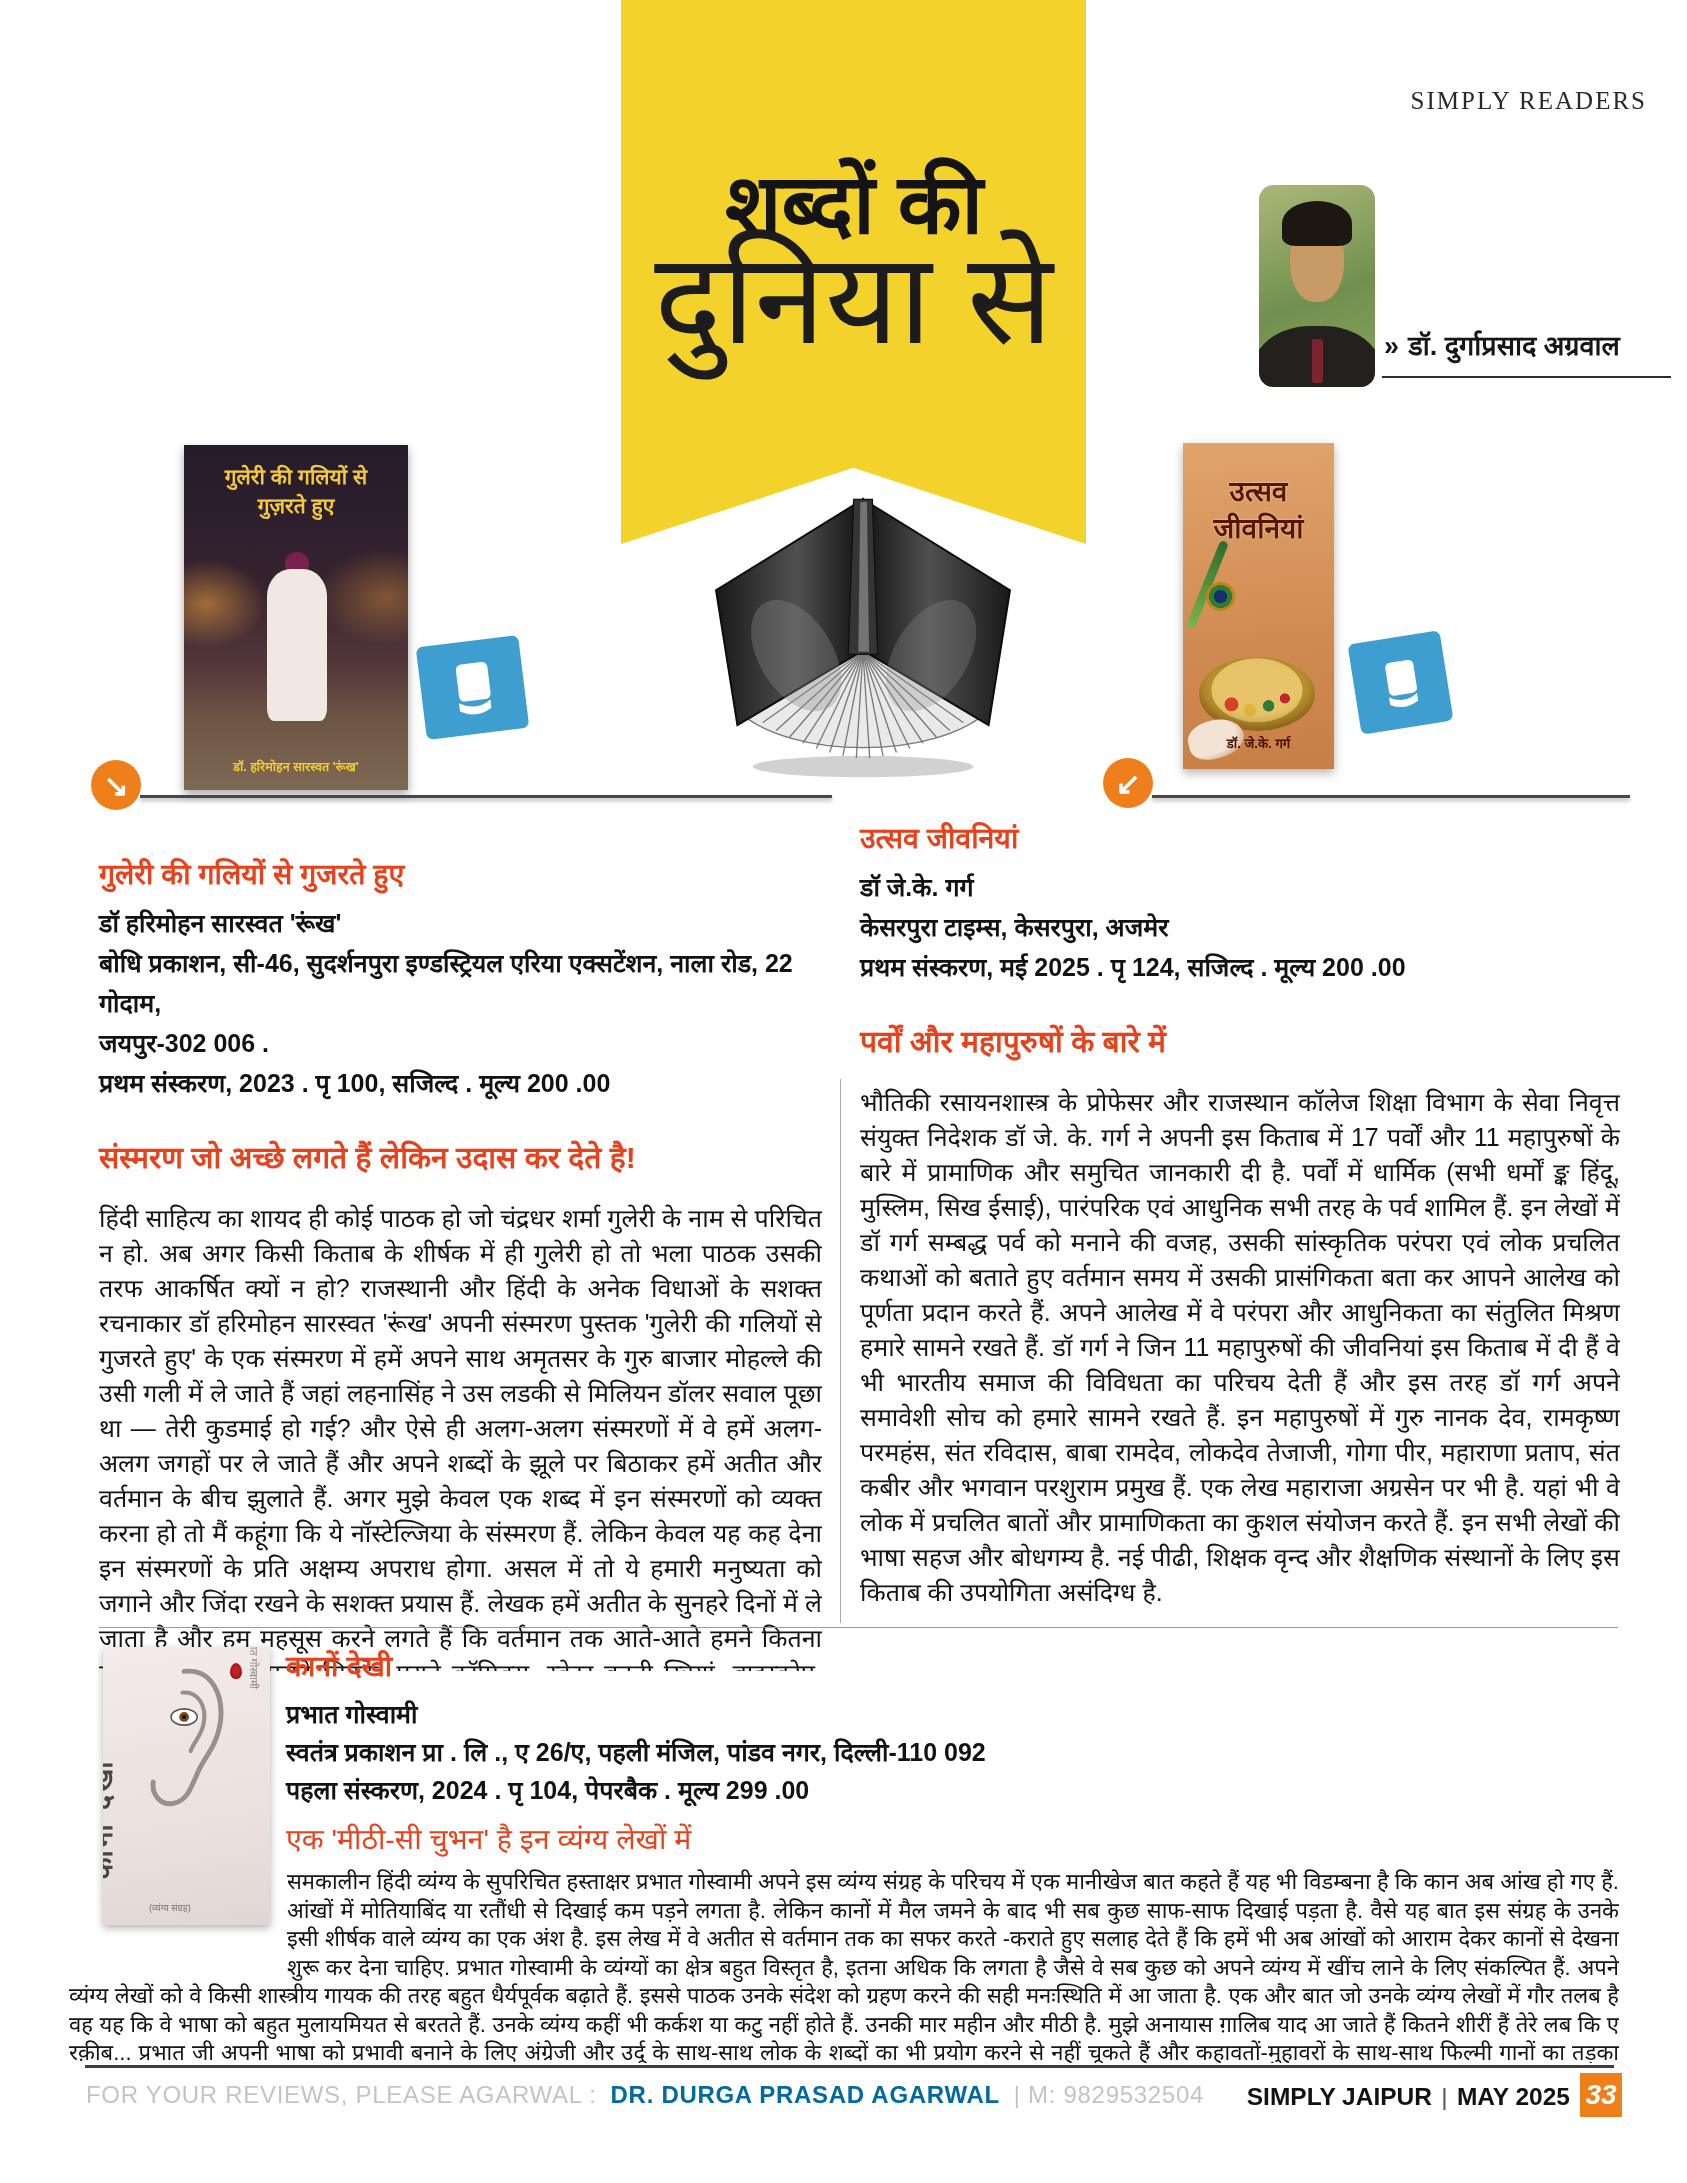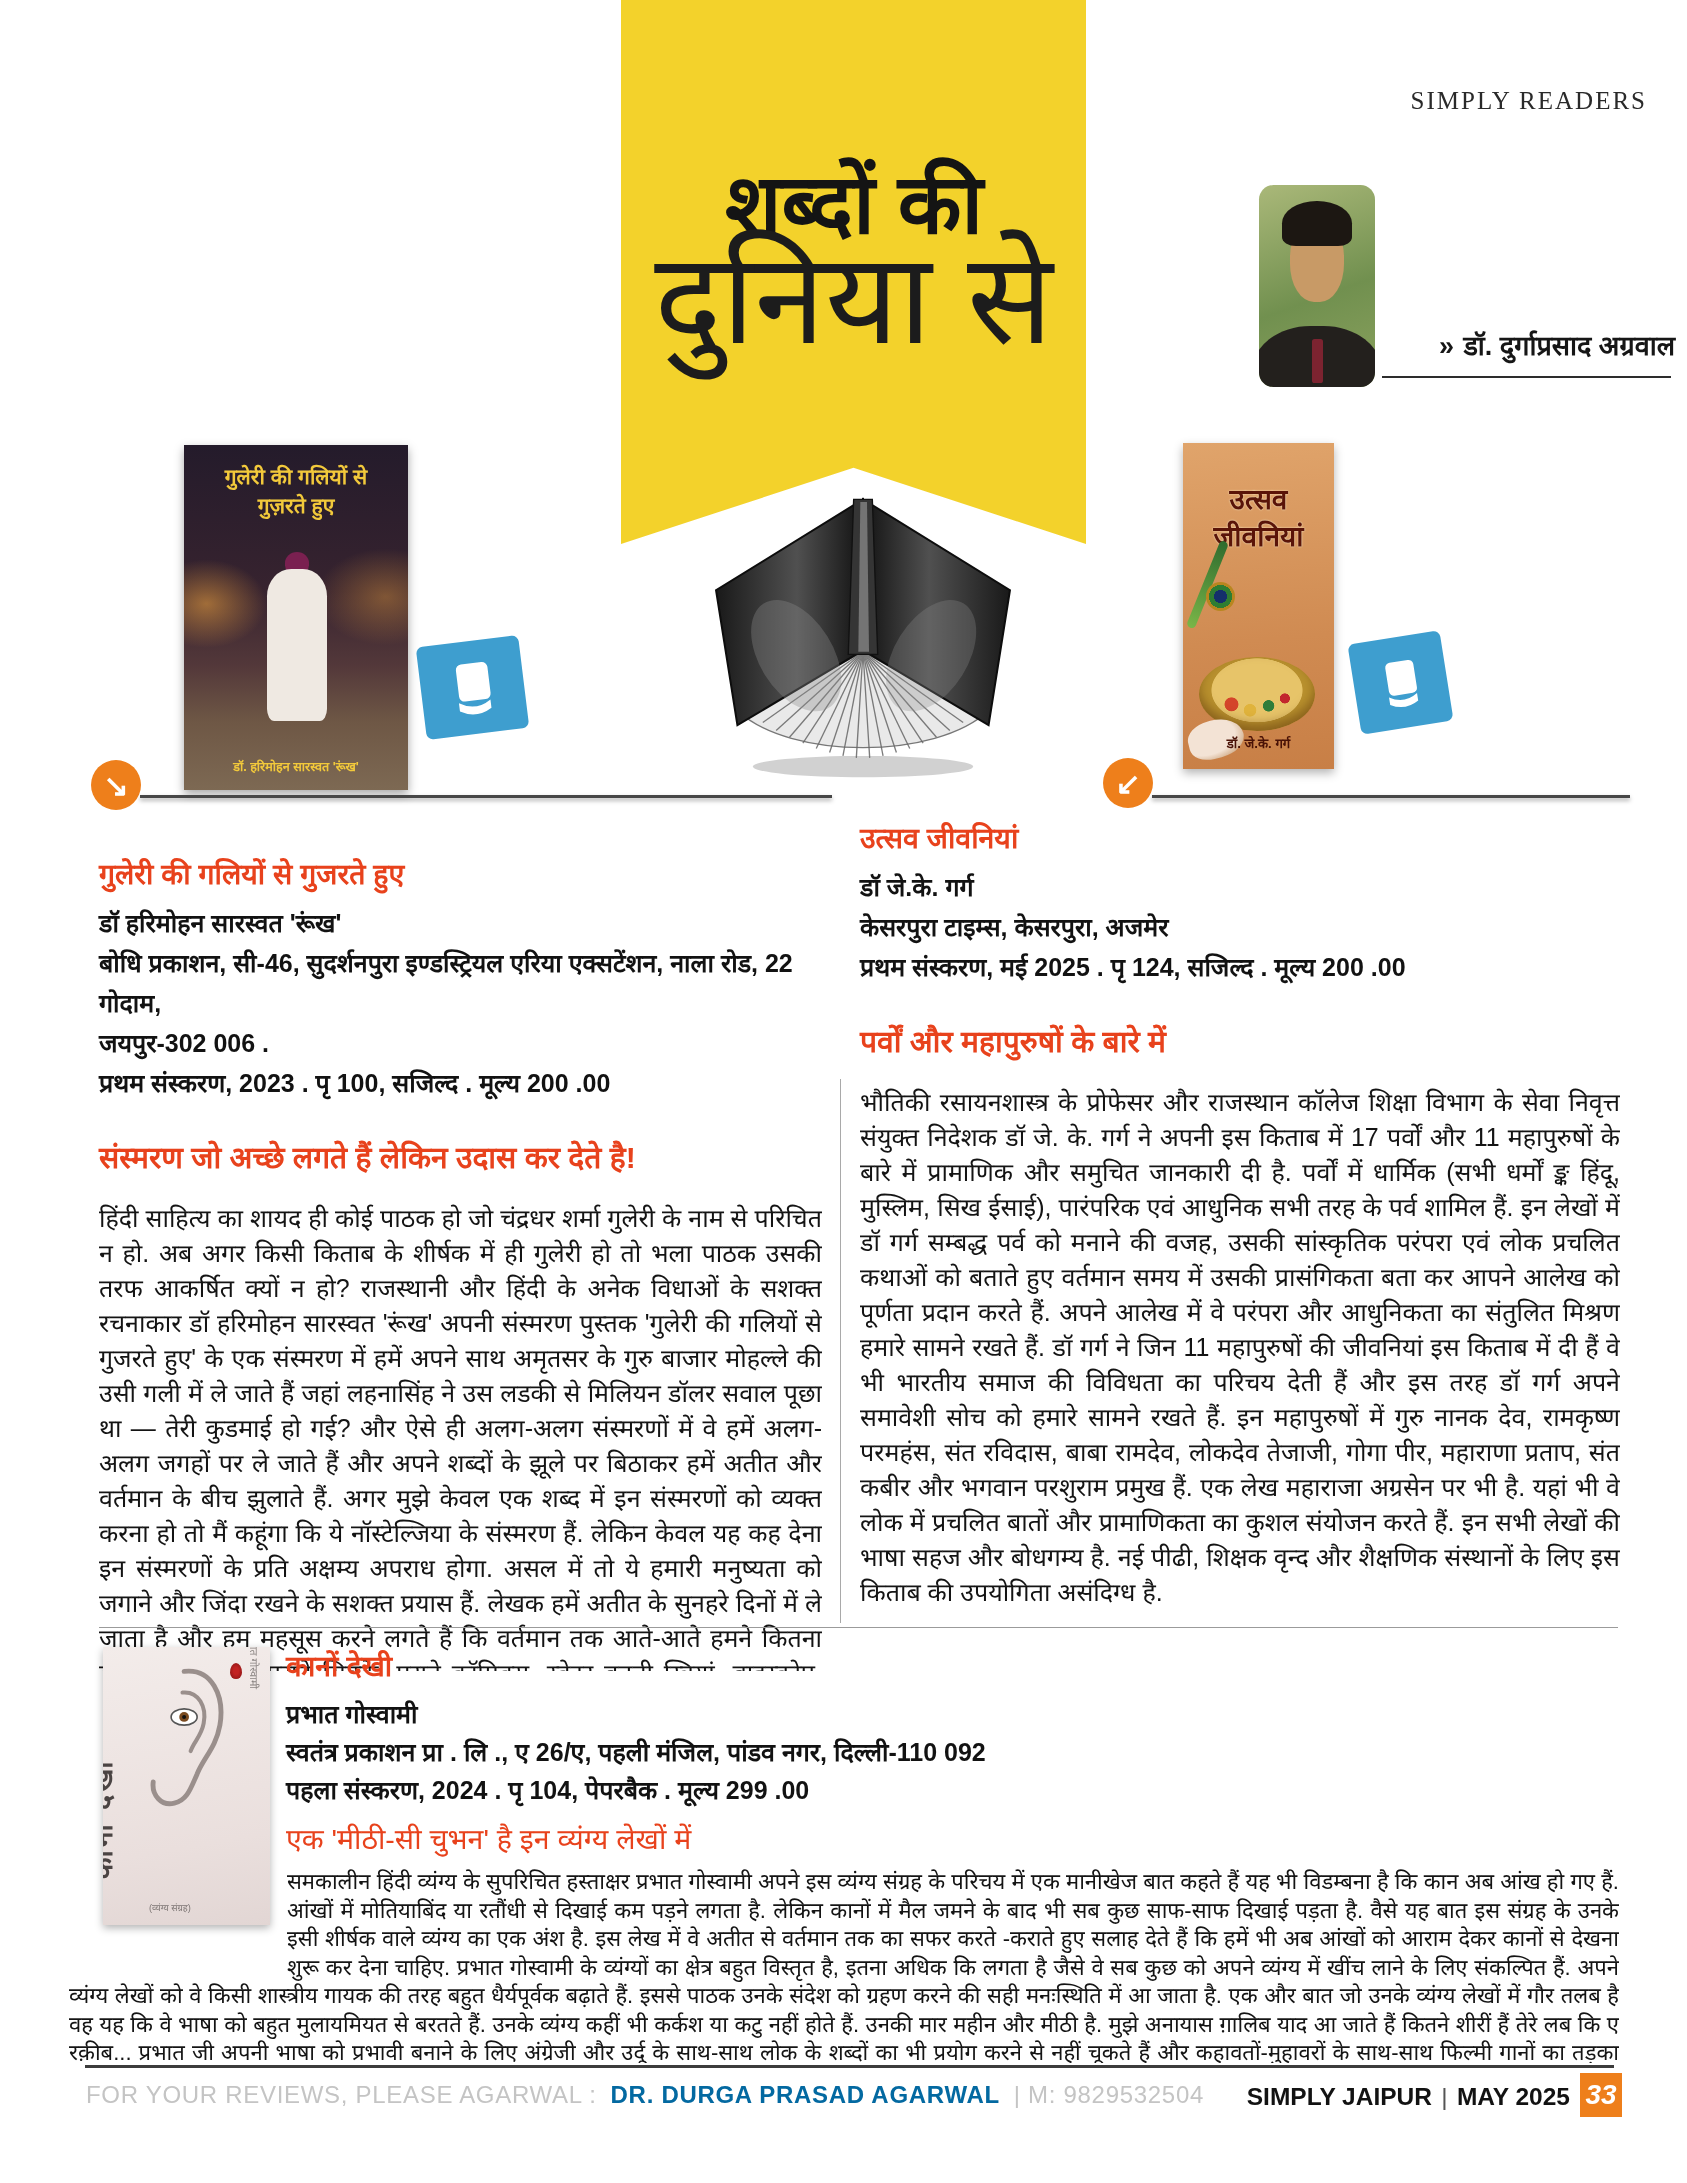--- a/index.html
+++ b/index.html
@@ -18,41 +18,41 @@
   .title2{position:absolute;left:410px;top:226px;width:887px;text-align:center;
           font-size:127px;font-weight:400;color:#1c1c1c;line-height:1.15;}
 
   .photo{position:absolute;left:1259px;top:185px;width:116px;height:202px;border-radius:14.6px;
          overflow:hidden;background:linear-gradient(160deg,#aab879 0%,#71904f 55%,#8ba25e 100%);}
   .photo-hair{position:absolute;left:20%;top:8%;width:60%;height:22%;background:#1c1712;border-radius:50% 50% 20% 20%;}
   .photo-face{position:absolute;left:27%;top:16%;width:46%;height:42%;background:#c89a66;border-radius:48% 48% 45% 45%;}
   .photo-suit{position:absolute;left:-6%;bottom:-2%;width:112%;height:32%;background:#23201d;border-radius:45% 45% 0 0/70% 70% 0 0;}
   .photo-tie{position:absolute;left:46%;bottom:2%;width:9%;height:22%;background:#7c2330;border-radius:2.6px;}
 
-  .byline{position:absolute;left:1384px;top:326px;width:291px;font-size:27px;font-weight:700;color:#161616;text-align:right;}
+  .byline{position:absolute;left:1384px;top:326px;width:291px;font-size:27px;font-weight:700;color:#161616;}
   .byline .marker{margin-right:9.3px;}
   .byline-rule{position:absolute;left:1382px;top:376px;width:289px;height:2px;background:#2d2d2d;}
 
   
   .cover1{position:absolute;left:184px;top:445px;width:224px;height:345px;overflow:hidden;
           box-shadow:0 4px 9.3px rgba(0,0,0,.35);
           background-image:
             radial-gradient(86px 63px at 10% 46%, rgba(243,166,63,.55), transparent 70%),
             radial-gradient(99px 69px at 90% 44%, rgba(243,166,63,.38), transparent 70%),
             linear-gradient(180deg,#241b2b 0%,#37232f 42%,#53383a 64%,#6e5745 80%,#7d6953 100%);}
   .c1-title{padding-top:17px;text-align:center;color:#f2c93b;font-size:21px;font-weight:700;line-height:29px;}
   .c1-man{position:absolute;left:37%;top:36%;width:27%;height:44%;background:#efe9e2;
           border-radius:40% 40% 12% 12%/18% 18% 8% 8%;}
   .c1-turban{position:absolute;left:45%;top:31%;width:11%;height:6.5%;background:#7a2050;border-radius:50% 50% 40% 40%;}
   .c1-author{position:absolute;bottom:14.6px;width:100%;text-align:center;color:#f2c93b;font-size:12.6px;font-weight:700;}
 
   .cover2{position:absolute;left:1183px;top:443px;width:151px;height:326px;overflow:hidden;
           box-shadow:0 4px 9.3px rgba(0,0,0,.3);
           background:linear-gradient(175deg,#e0a46b 0%,#d08b52 60%,#c87f46 100%);}
-  .c2-title{padding-top:38px;text-align:center;color:#5a1408;font-size:28px;font-weight:800;line-height:37px;
+  .c2-title{padding-top:30px;text-align:center;color:#5a1408;font-size:28px;font-weight:800;line-height:37px;
             text-shadow:0 0 2px #f7e6c2,0 0 0.7px #f7e6c2;}
   .c2-feather{position:absolute;left:20px;bottom:138px;width:8.6px;height:93px;border-radius:6.6px;
               background:linear-gradient(#2e6b2e,#7ab648);transform:rotate(22deg);}
   .c2-feather-eye{position:absolute;left:22.5px;bottom:158px;width:29px;height:29px;border-radius:50%;
               background:radial-gradient(circle at 50% 50%, #14306b 0 32%, #2e7d32 32% 56%, #b8861f 56% 74%, rgba(0,0,0,0) 75%);}
   .c2-thali{position:absolute;left:16px;bottom:38px;width:116px;height:74px;border-radius:50%;
             box-shadow:inset 0 -6.6px 10.6px rgba(90,50,10,.5);
             background-image:
               radial-gradient(14.6px 14.6px at 28% 64%, #d4442a 0 45%, transparent 50%),
               radial-gradient(13.2px 13.2px at 44% 72%, #e0b33c 0 45%, transparent 50%),

